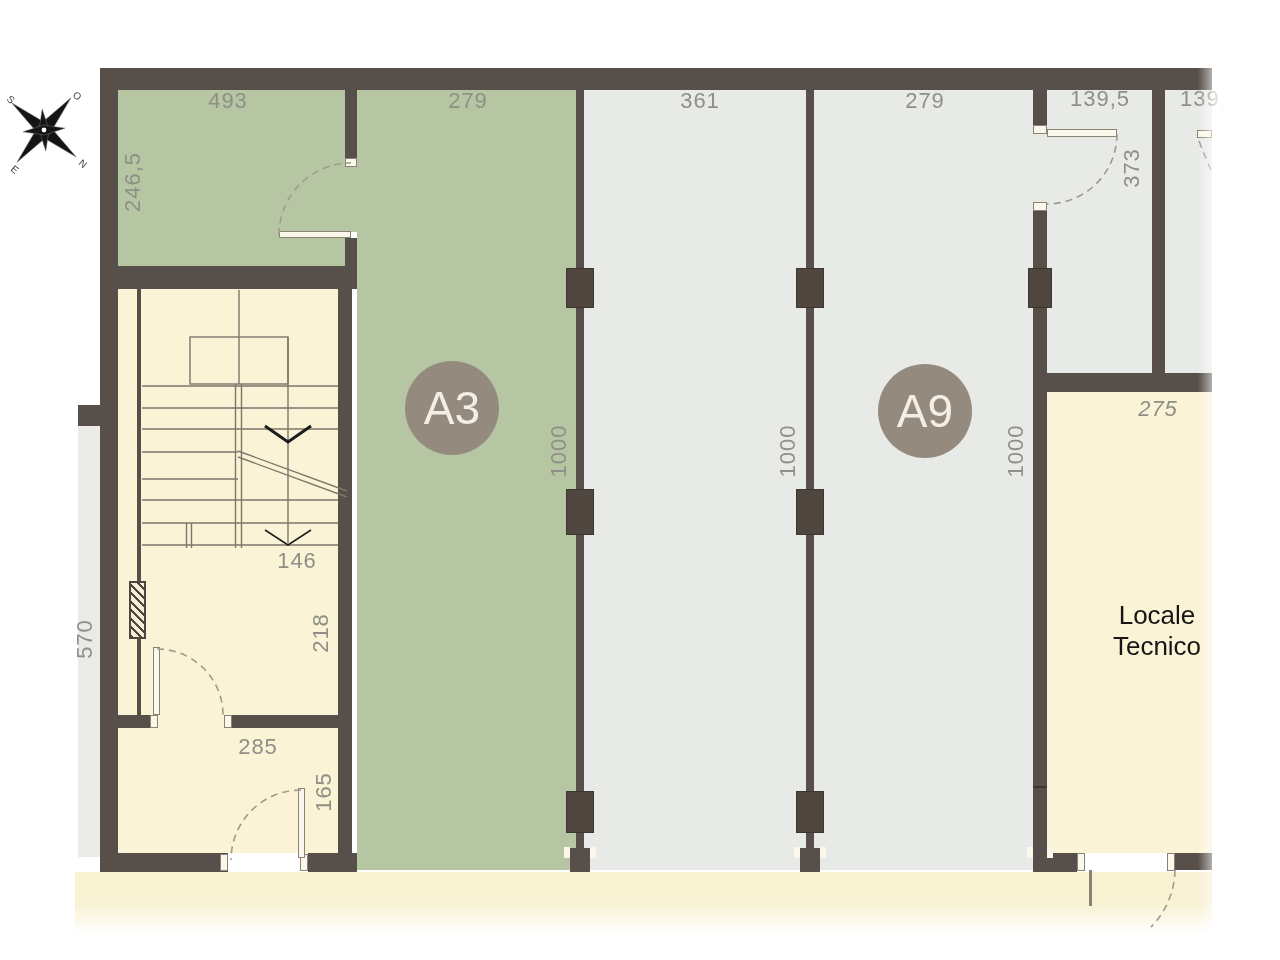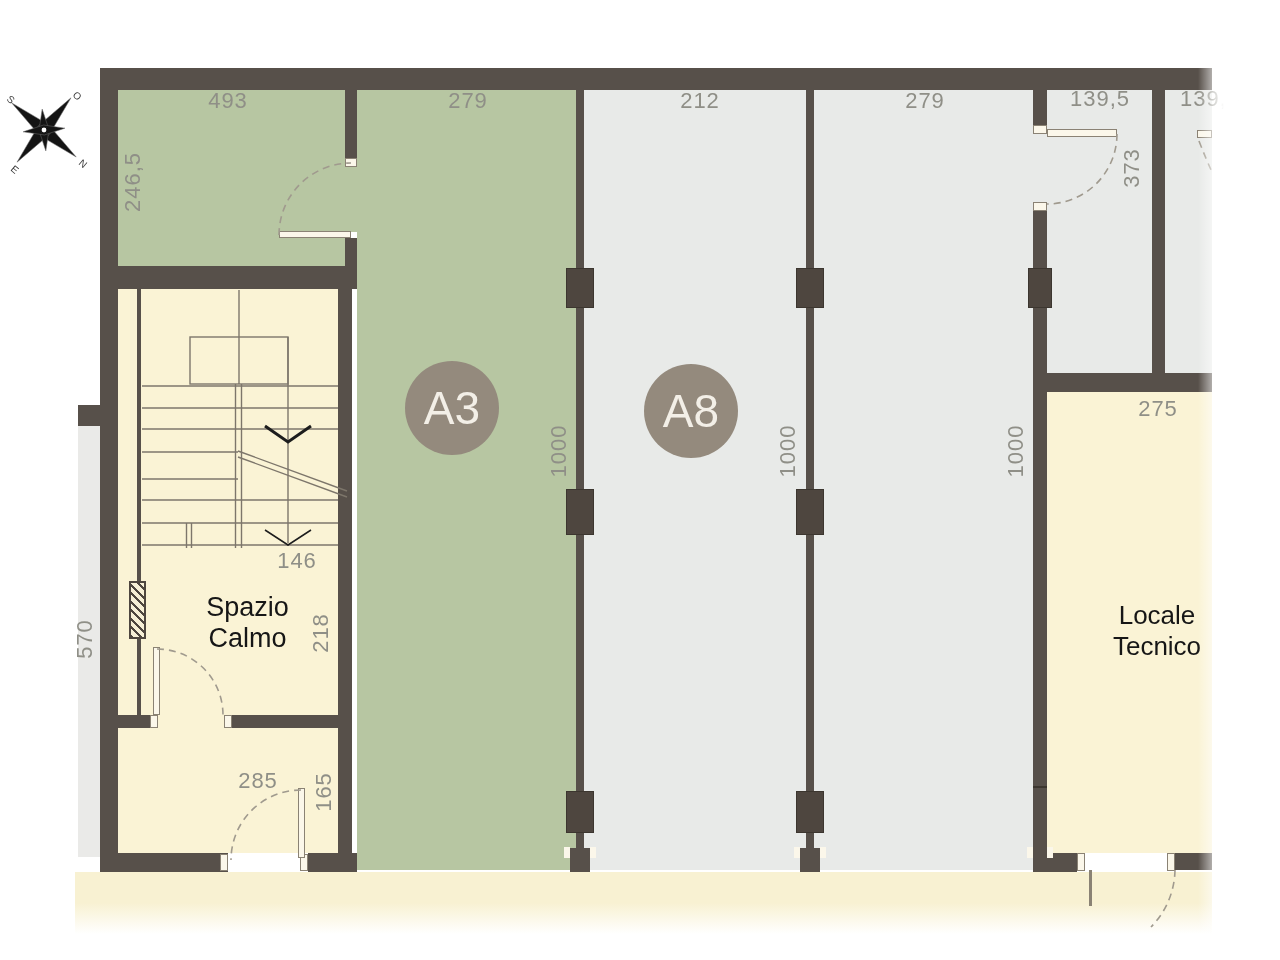--- a/index.html
+++ b/index.html
@@ -154,36 +154,35 @@
     </g>
     <text x="72" y="16" font-size="10" fill="#3a3a3a" transform="rotate(40 72 16)">O</text>
     <text x="78" y="84" font-size="10" fill="#3a3a3a" transform="rotate(40 78 84)">N</text>
     <text x="6" y="20" font-size="10" fill="#3a3a3a" transform="rotate(40 6 20)">S</text>
     <text x="10" y="90" font-size="10" fill="#3a3a3a" transform="rotate(40 10 90)">E</text>
   </svg>
 
   <div class="abs badge" style="left:405px;top:361px;width:94px;height:94px;">
     <span>A3</span>
   </div>
-  <div class="abs badge" style="left:644px;top:364px;width:94px;height:94px;">
-    <span>A8</span>
+  <div class="abs badge" style="left:878px;top:364px;width:94px;height:94px;">
+    <span>A9</span>
   </div>
 
-  <div class="abs room-label" style="left:190px;top:592px;width:115px;">Spazio Calmo</div>
   <div class="abs room-label" style="left:1098px;top:600px;width:118px;font-size:26px;">Locale Tecnico</div>
 
   <div class="abs dim" style="left:178px;top:88px;width:100px;">493</div>
   <div class="abs dim" style="left:418px;top:88px;width:100px;">279</div>
-  <div class="abs dim" style="left:650px;top:88px;width:100px;">212</div>
+  <div class="abs dim" style="left:650px;top:88px;width:100px;">361</div>
   <div class="abs dim" style="left:875px;top:88px;width:100px;">279</div>
   <div class="abs dim" style="left:1050px;top:86px;width:100px;">139,5</div>
   <div class="abs dim" style="left:1160px;top:86px;width:100px;">139,5</div>
   <div class="abs dim" style="left:247px;top:548px;width:100px;">146</div>
-  <div class="abs dim" style="left:208px;top:768px;width:100px;">285</div>
-  <div class="abs dim" style="left:1108px;top:396px;width:100px;">275</div>
+  <div class="abs dim" style="left:208px;top:734px;width:100px;">285</div>
+  <div class="abs dim" style="left:1108px;top:396px;width:100px;font-style:italic;">275</div>
 
   <div class="abs dim dimv" style="left:93px;top:169px;width:80px;">246,5</div>
   <div class="abs dim dimv" style="left:1092px;top:155px;width:80px;">373</div>
   <div class="abs dim dimv" style="left:519px;top:438px;width:80px;">1000</div>
   <div class="abs dim dimv" style="left:748px;top:438px;width:80px;">1000</div>
   <div class="abs dim dimv" style="left:976px;top:438px;width:80px;">1000</div>
   <div class="abs dim dimv" style="left:281px;top:620px;width:80px;">218</div>
   <div class="abs dim dimv" style="left:45px;top:626px;width:80px;">570</div>
   <div class="abs dim dimv" style="left:284px;top:779px;width:80px;">165</div>
 

